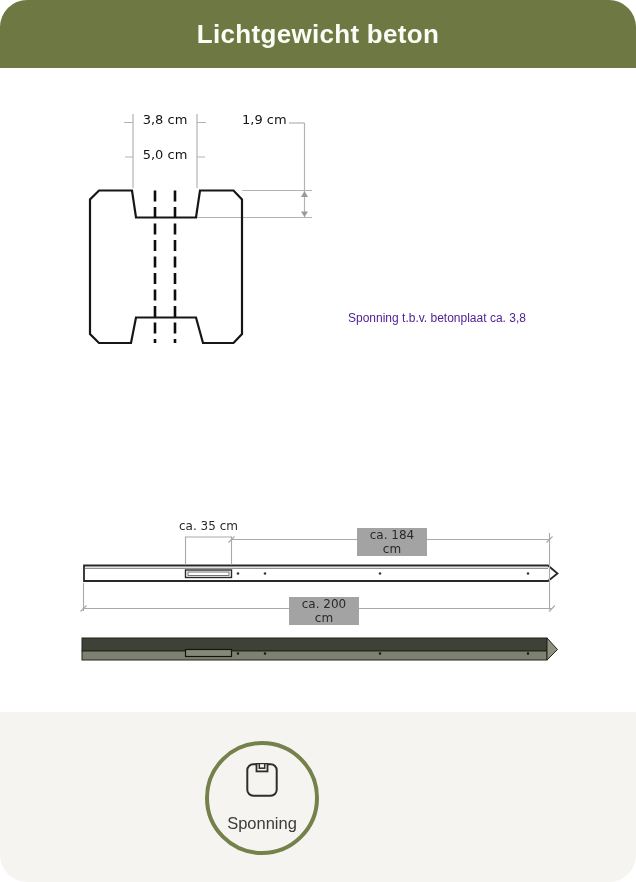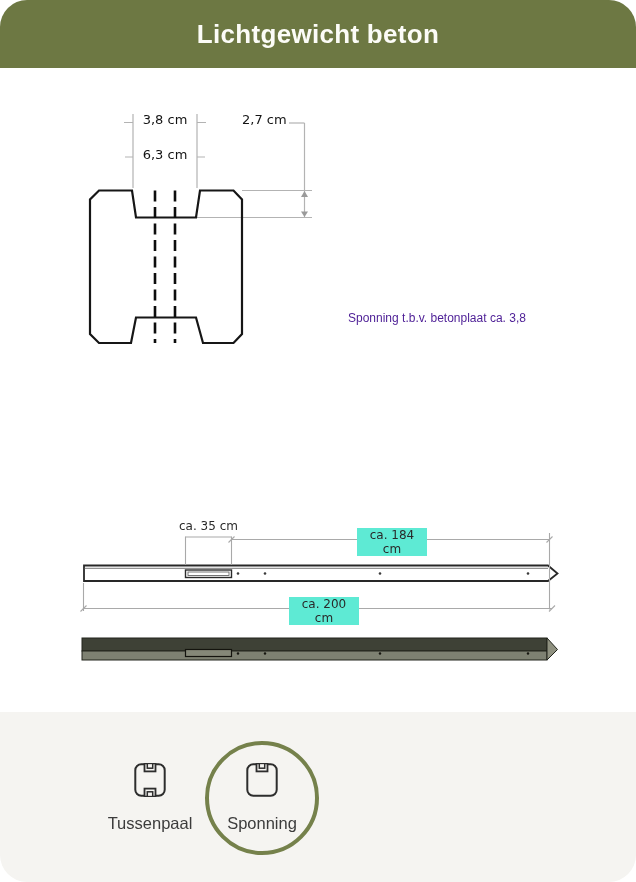--- a/index.html
+++ b/index.html
@@ -9,21 +9,21 @@
   .header{position:absolute;left:0;top:0;width:636px;height:68px;background:#6d7843;
           display:flex;align-items:center;justify-content:center;}
   .header h1{margin:0;font-size:26px;font-weight:bold;color:#fcfcf7;letter-spacing:.3px;}
   
   .layer{position:absolute;}
   
   .dimlabel{position:absolute;font-family:"DejaVu Sans",sans-serif;font-weight:normal;
             font-size:13px;color:#141414;text-align:center;line-height:15px;}
   .dimlabel-sm{position:absolute;font-family:"DejaVu Sans",sans-serif;font-weight:normal;
             font-size:12px;color:#2a2a2a;text-align:center;line-height:14px;}
-  .onwhite{background:#5eead4;padding:0 2px;}
+  .onwhite{background:#a3a3a3;padding:0 2px;}
   
   .note{position:absolute;left:348px;top:307px;width:250px;
         font-size:12px;line-height:22.5px;color:#4c1d95;}
   .note span{display:block;white-space:nowrap;}
   
   .variants{position:absolute;left:0;top:712px;width:636px;height:170px;background:#f5f4f1;}
   .ring{position:absolute;left:205px;top:29px;width:106px;height:106px;border:4px solid #75814b;
         border-radius:50%;}
   .variant-item{position:absolute;top:51px;width:92px;text-align:center;cursor:pointer;}
   .variant-item .vicon{display:inline-block;width:32px;height:34px;}
@@ -58,22 +58,22 @@
 
     <path d="M21 84.5 H54 L58 111.5 H118 L122 84.5 H155.5 L164 93.5 V228 L155.5 237 H125 L118 211.5 H58 L53 237 H21 L12 228 V93.5 Z" fill="none" stroke="#161616" stroke-width="2.2" stroke-linejoin="miter"></path>
 
     <g stroke="#0d0d0d" stroke-width="2.6" stroke-dasharray="11 5.5">
       <line x1="77" y1="84.5" x2="77" y2="237"></line>
       <line x1="97" y1="84.5" x2="97" y2="237"></line>
     </g>
   </svg>
 
   <div class="dimlabel" style="left:130px;top:112px;width:70px;">3,8 cm</div>
-  <div class="dimlabel" style="left:130px;top:147px;width:70px;">6,3 cm</div>
-  <div class="dimlabel" style="left:242px;top:112px;width:52px;text-align:left;">2,7 cm</div>
+  <div class="dimlabel" style="left:130px;top:147px;width:70px;">5,0 cm</div>
+  <div class="dimlabel" style="left:242px;top:112px;width:52px;text-align:left;">1,9 cm</div>
 
   <div class="note">
     <span>Sponning t.b.v. betonplaat ca. 3,8</span>
   </div>
 
   <svg class="layer" style="left:75px;top:516px;" width="492" height="100" viewBox="0 0 492 100">
 
     <path d="M9 49.5 H473 L482.5 57.5 L473 65 H9 Z" fill="#ffffff" stroke="#282828" stroke-width="1.8"></path>
     <line x1="9" y1="52.3" x2="473" y2="52.3" stroke="#555" stroke-width="0.8"></line>
 
@@ -116,32 +116,20 @@
       <circle cx="163" cy="21.5" r="1.2"></circle>
         <circle cx="190" cy="21.5" r="1.2"></circle>
       <circle cx="305" cy="21.5" r="1.2"></circle>
         <circle cx="453" cy="21.5" r="1.2"></circle>
     </g>
   </svg>
 
   <div class="variants">
     <div class="ring"></div>
 
-    <div class="variant-item" style="left:104px;">
-      <span class="vicon">
-        <svg width="32" height="34" viewBox="0 0 32 34">
-          <rect x="1.3" y="1.3" width="29.4" height="31.4" rx="6" fill="none" stroke="#2d2d2d" stroke-width="2"></rect>
-          <rect x="10.5" y="0.4" width="11" height="8" fill="#f5f4f1" stroke="#2d2d2d" stroke-width="1.8"></rect>
-          <rect x="13.3" y="0.4" width="5.4" height="4.8" fill="#f5f4f1" stroke="#2d2d2d" stroke-width="1.5"></rect>
-          <rect x="10.5" y="25.6" width="11" height="8" fill="#f5f4f1" stroke="#2d2d2d" stroke-width="1.8"></rect>
-          <rect x="13.3" y="28.8" width="5.4" height="4.8" fill="#f5f4f1" stroke="#2d2d2d" stroke-width="1.5"></rect>
-        </svg>
-      </span>
-      <div class="vlabel">Tussenpaal</div>
-    </div>
 
     <div class="variant-item" style="left:216px;">
       <span class="vicon">
         <svg width="32" height="34" viewBox="0 0 32 34">
           <rect x="1.3" y="1.3" width="29.4" height="31.4" rx="6" fill="none" stroke="#2d2d2d" stroke-width="2"></rect>
           <rect x="10.5" y="0.4" width="11" height="8" fill="#f5f4f1" stroke="#2d2d2d" stroke-width="1.8"></rect>
           <rect x="13.3" y="0.4" width="5.4" height="4.8" fill="#f5f4f1" stroke="#2d2d2d" stroke-width="1.5"></rect>
         </svg>
       </span>
       <div class="vlabel">Sponning</div>

